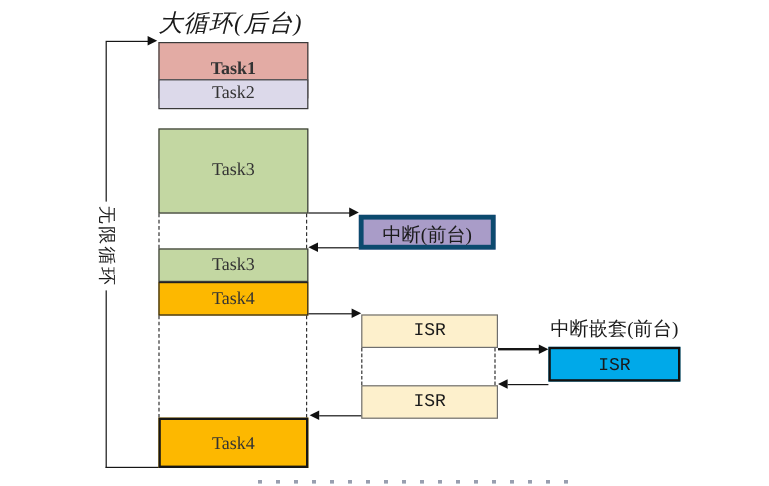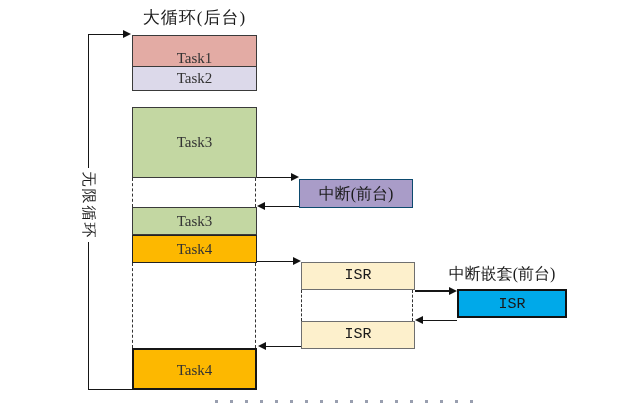--- a/index.html
+++ b/index.html
@@ -2,38 +2,38 @@
 <html><head>
 <meta charset="utf-8">
 <style>
   html,body{margin:0;padding:0;background:#ffffff;}
   .stage{
     position:relative;width:641px;height:405px;background:#ffffff;overflow:hidden;
     font-family:"Liberation Serif","DejaVu Serif",serif;color:#1a1a1a;
   }
   .abs{position:absolute;box-sizing:border-box;}
   
-  .title{left:132px;top:6px;width:125px;height:22px;text-align:center;
-         font-size:17px;letter-spacing:1px;}
-  .nested-title{left:428px;top:264px;width:148px;height:20px;text-align:center;font-size:16px;}
+  .title{left:132px;top:6px;width:125px;height:22px;
+         font-size:20px;letter-spacing:1px;font-style:italic;}
+  .nested-title{left:438px;top:264px;width:148px;height:20px;text-align:center;font-size:16px;}
   .loop-label{left:28px;top:197px;width:120px;height:17px;line-height:17px;text-align:center;
               font-size:15px;letter-spacing:2px;transform:rotate(90deg);}
   
   .seg{left:132px;width:125px;border:1px solid #3a3a3a;text-align:center;
        font-size:15px;color:#333;}
   .seg span{display:inline-block;}
   .seg-task1{top:35px;height:47px;line-height:45px;}
   .seg-task2{top:66px;height:25px;line-height:23px;}
   .seg-task3{top:107px;height:71px;line-height:69px;}
   .seg-task3b{top:207px;height:28px;line-height:26px;}
   .seg-task4{top:235px;height:28px;line-height:26px;border-color:#222;}
   .seg-task4b{top:348px;height:42px;line-height:40px;border:2px solid #161616;}
   
   .int-box{left:299px;top:179px;width:114px;height:29px;line-height:27px;
-           border:1px solid #0c4a6e;text-align:center;font-size:16px;}
+           border:4px solid #0c4a6e;text-align:center;font-size:16px;}
   .isr-box{left:301px;width:114px;height:28px;line-height:26px;border:1px solid #6f6f6f;
            text-align:center;font-size:15px;font-family:"Liberation Mono","DejaVu Sans Mono",monospace;}
   .isr1{top:262px;}
   .isr2{top:321px;}
   .nested-isr{left:457px;top:289px;width:110px;height:29px;line-height:27px;
               border:2px solid #111;text-align:center;font-size:15px;
               font-family:"Liberation Mono","DejaVu Sans Mono",monospace;}
   
   .hline{height:0;border-top:1.5px solid #161616;}
   .vline{width:0;border-left:1.5px solid #161616;}
@@ -78,21 +78,21 @@
   <div class="abs title">大循环(后台)</div>
   <div class="abs loop-label">无限循环</div>
   <div class="abs nested-title">中断嵌套(前台)</div>
 
   <div class="abs vline loop-v-top"></div>
   <div class="abs vline loop-v-bot"></div>
   <div class="abs hline loop-h-top"></div>
   <div class="abs hline loop-h-bot"></div>
   <div class="abs head head-right h-top"></div>
 
-  <div class="abs seg seg-task1" style="background-color: rgb(227, 171, 164);">
+  <div class="abs seg seg-task1" style="background-color: rgb(227, 171, 164); font-weight: bold;">
     <span>Task1</span>
   </div>
   <div class="abs seg seg-task2" style="background-color: rgb(220, 217, 234);">
     <span>Task2</span>
   </div>
   <div class="abs seg seg-task3" style="background-color: rgb(195, 215, 162);">
     <span>Task3</span>
   </div>
   <div class="abs seg seg-task3b" style="background-color: rgb(195, 215, 162);">
     <span>Task3</span>

